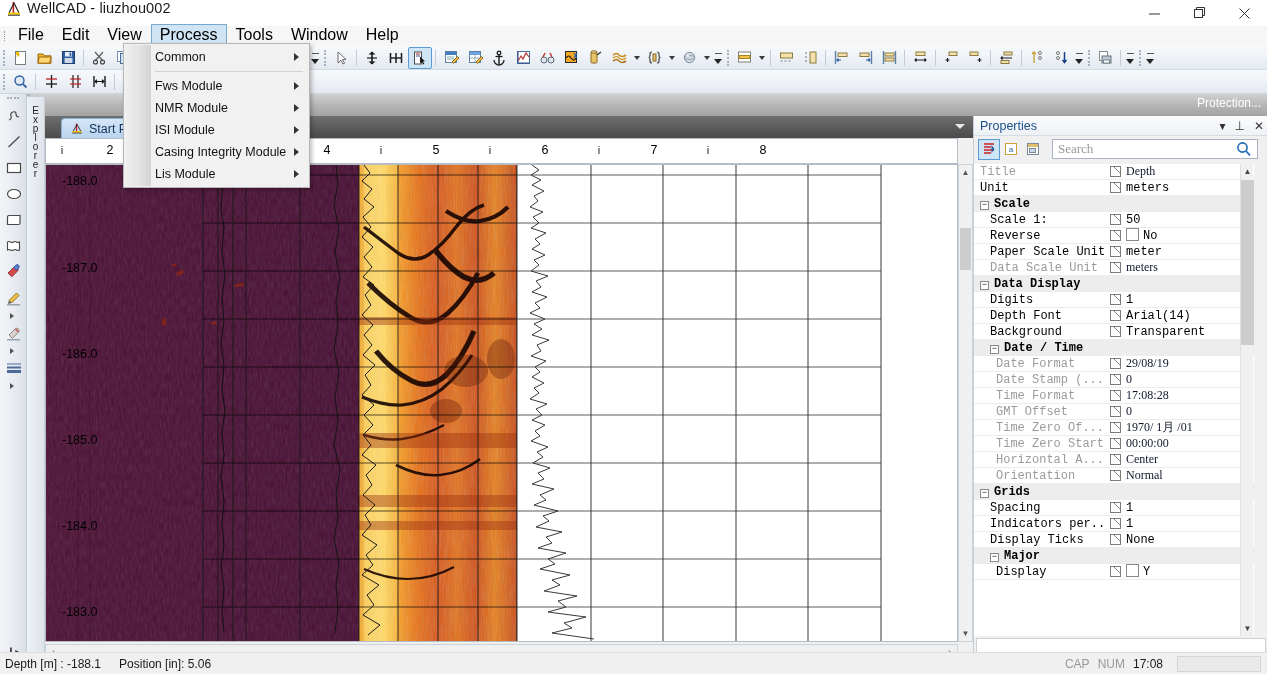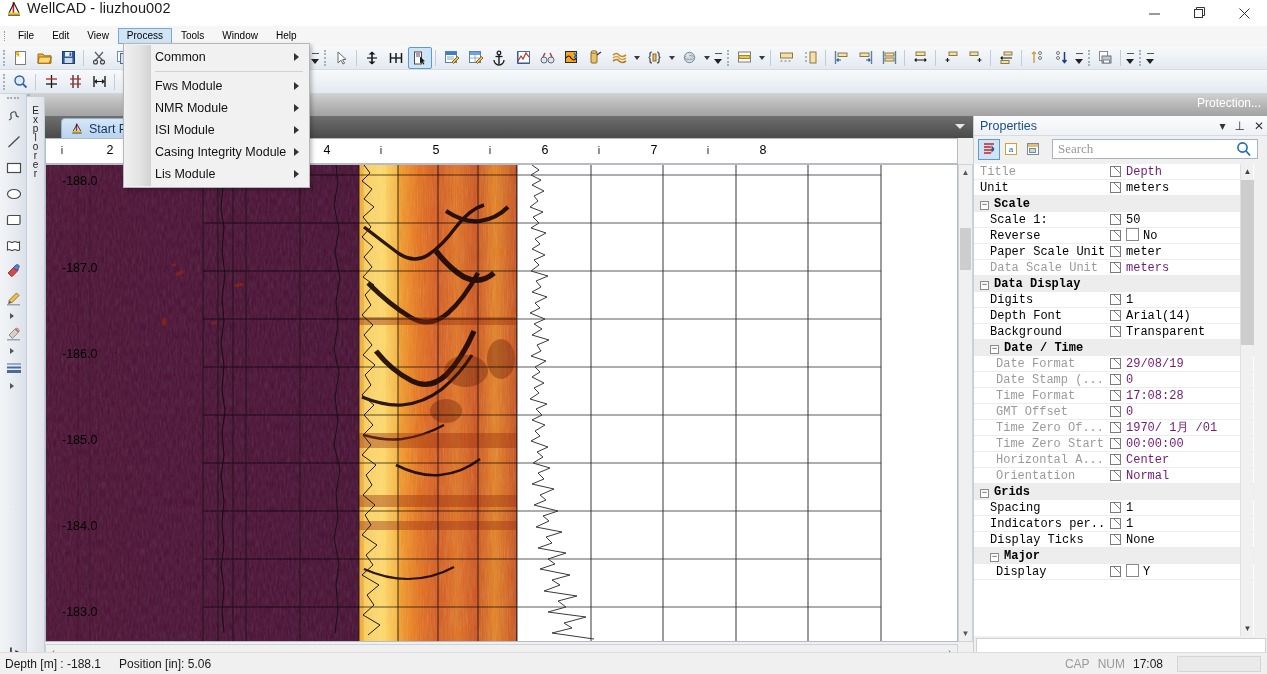--- a/index.html
+++ b/index.html
@@ -30,21 +30,21 @@
   .menubar {
     position: absolute; left: 0; top: 26px; width: 1267px; height: 20px;
     background: #f6f6f6; display: flex; align-items: center;
   }
   .menu-grip { width: 9px; height: 20px; position: relative; }
   .menu-grip::before {
     content: ""; position: absolute; left: 4px; top: 5px; width: 2px; height: 10px;
     border-left: 1px dotted #9a9a9a;
   }
   .menu-item {
-    padding: 2px 9px 3px 9px; font-size: 10px; color: #000; cursor: default;
+    padding: 2px 9px 3px 9px; font-size: 16px; color: #000; cursor: default;
     margin-top: -1px;
   }
   .menu-item.active {
     background: #cfe4f5; border: 1px solid #7aa9cc; padding: 1px 8px 2px 8px;
   }
 
   
   .toolbar-row {
     position: absolute; left: 0; width: 1267px; height: 24px;
     background: linear-gradient(to bottom,#f7f9fb 0%,#eef2f7 50%,#e3e9f0 100%);
@@ -239,21 +239,21 @@
   .grid {
     position: absolute; left: 0; top: 48px; width: 280px; height: 472px; overflow: hidden;
     background: #fff; font-family: "Liberation Mono", monospace; font-size: 12px;
   }
   .prow { display: flex; height: 16px; align-items: center; border-bottom: 1px solid #ececec; }
   .prow.grp { background: #ededed; }
   .pname { width: 132px; padding-left: 6px; white-space: nowrap; overflow: hidden; color: #000; }
   .pname.dim { color: #9b9b9b; }
   .pchk { width: 18px; display: flex; align-items: center; justify-content: center; }
   .pval { flex: 1; padding-left: 2px; white-space: nowrap; overflow: hidden; color: #000; }
-  .pval.dim { color: #701a75; }
+  .pval.dim { color: #0f172a; font-family: Liberation Serif, serif; }
   .expander {
     width: 9px; height: 9px; border: 1px solid #8a8a8a; background: #fff;
     display: inline-flex; align-items: center; justify-content: center;
     font-size: 9px; line-height: 7px; color: #333; margin-right: 5px; flex: none;
   }
   .indent1 { padding-left: 16px; } .indent2 { padding-left: 22px; }
   .valbox { width: 13px; height: 13px; border: 1px solid #8a8a8a; background: #fff; display: inline-block; margin-right: 4px; vertical-align: -2px; }
   .grid-scroll {
     position: absolute; right: 14px; top: 48px; width: 13px; height: 472px;
     background: #f0f0f0; border-left: 1px solid #e0e0e0;

